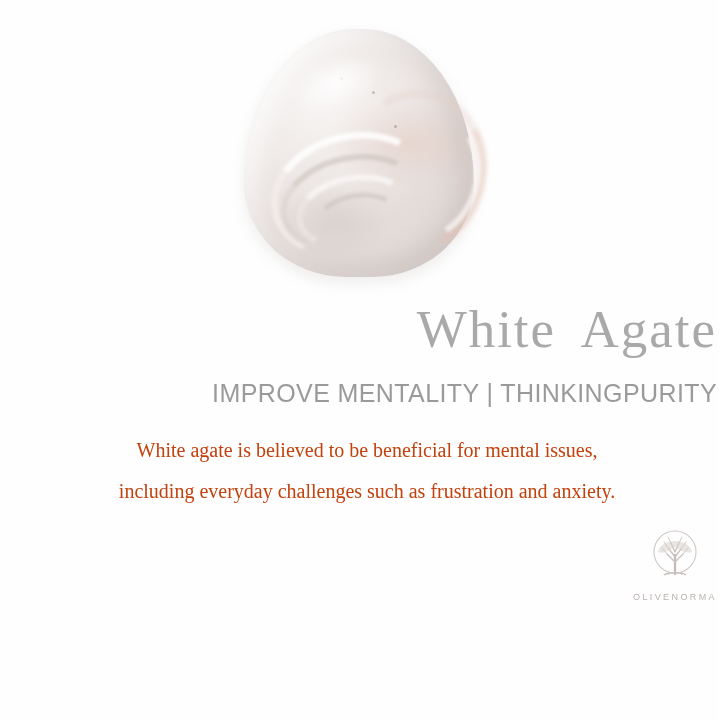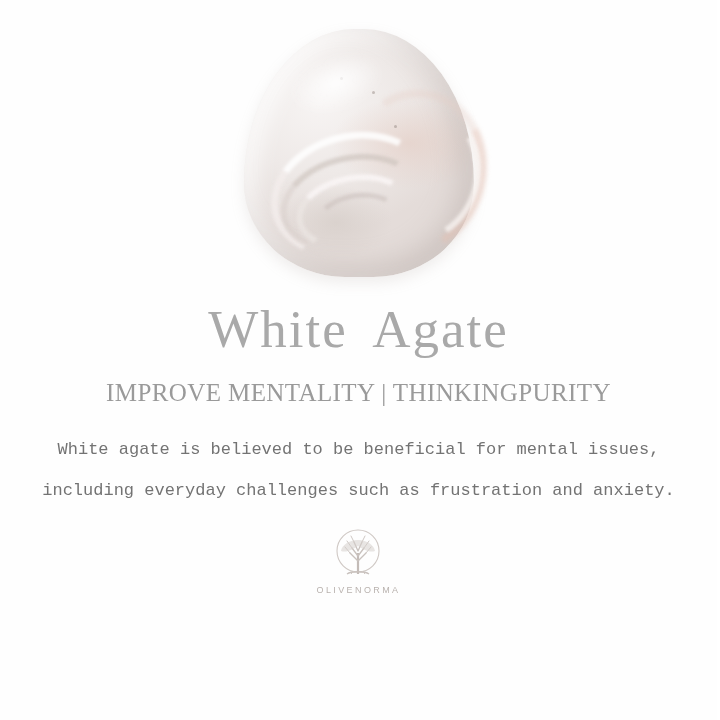--- a/index.html
+++ b/index.html
@@ -13,21 +13,21 @@
     font-family: "Liberation Sans", sans-serif;
     overflow: hidden;
   }
   .card {
     position: relative;
     width: 717px;
     height: 720px;
     background: #fefefe;
     display: flex;
     flex-direction: column;
-    align-items: center;
+    align-items: flex-end;
   }
 
   
   .stone-area {
     width: 100%;
     height: 295px;
     display: flex;
     align-items: center;
     justify-content: center;
     padding-top: 10px;
@@ -126,51 +126,51 @@
   .title {
     font-family: "Liberation Serif", serif;
     font-size: 53px;
     letter-spacing: 2px;
     color: #a9a9a9;
     margin-top: 4px;
     text-align: center;
     word-spacing: 12px;
   }
   .subtitle {
-    font-family: Liberation Serif, serif;
+    font-family: Liberation Sans, sans-serif;
     font-size: 25px;
     color: #9a9a9a;
     letter-spacing: 0.4px;
     margin-top: 20px;
     text-align: center;
   }
   .desc {
-    font-family: Liberation Mono, monospace;
-    font-size: 17px;
-    color: #737373;
+    font-family: Liberation Serif, serif;
+    font-size: 20px;
+    color: #c2410c;
     line-height: 41px;
     text-align: center;
     width: 700px;
     margin-top: 22px;
   }
   .desc span { display: block; }
 
   
   .logo-area {
     margin-top: 16px;
     display: flex;
     flex-direction: column;
     align-items: center;
   }
   .brand {
     font-family: "Liberation Sans", sans-serif;
     font-size: 9px;
     letter-spacing: 2.4px;
     color: #b9b2ae;
-    margin-top: 0;
+    margin-top: 6px;
   }
 </style>
 </head>
 <body>
 
 <div class="card">
 
   <div class="stone-area">
     <div class="stone-wrap">
       <div class="stone"></div>

